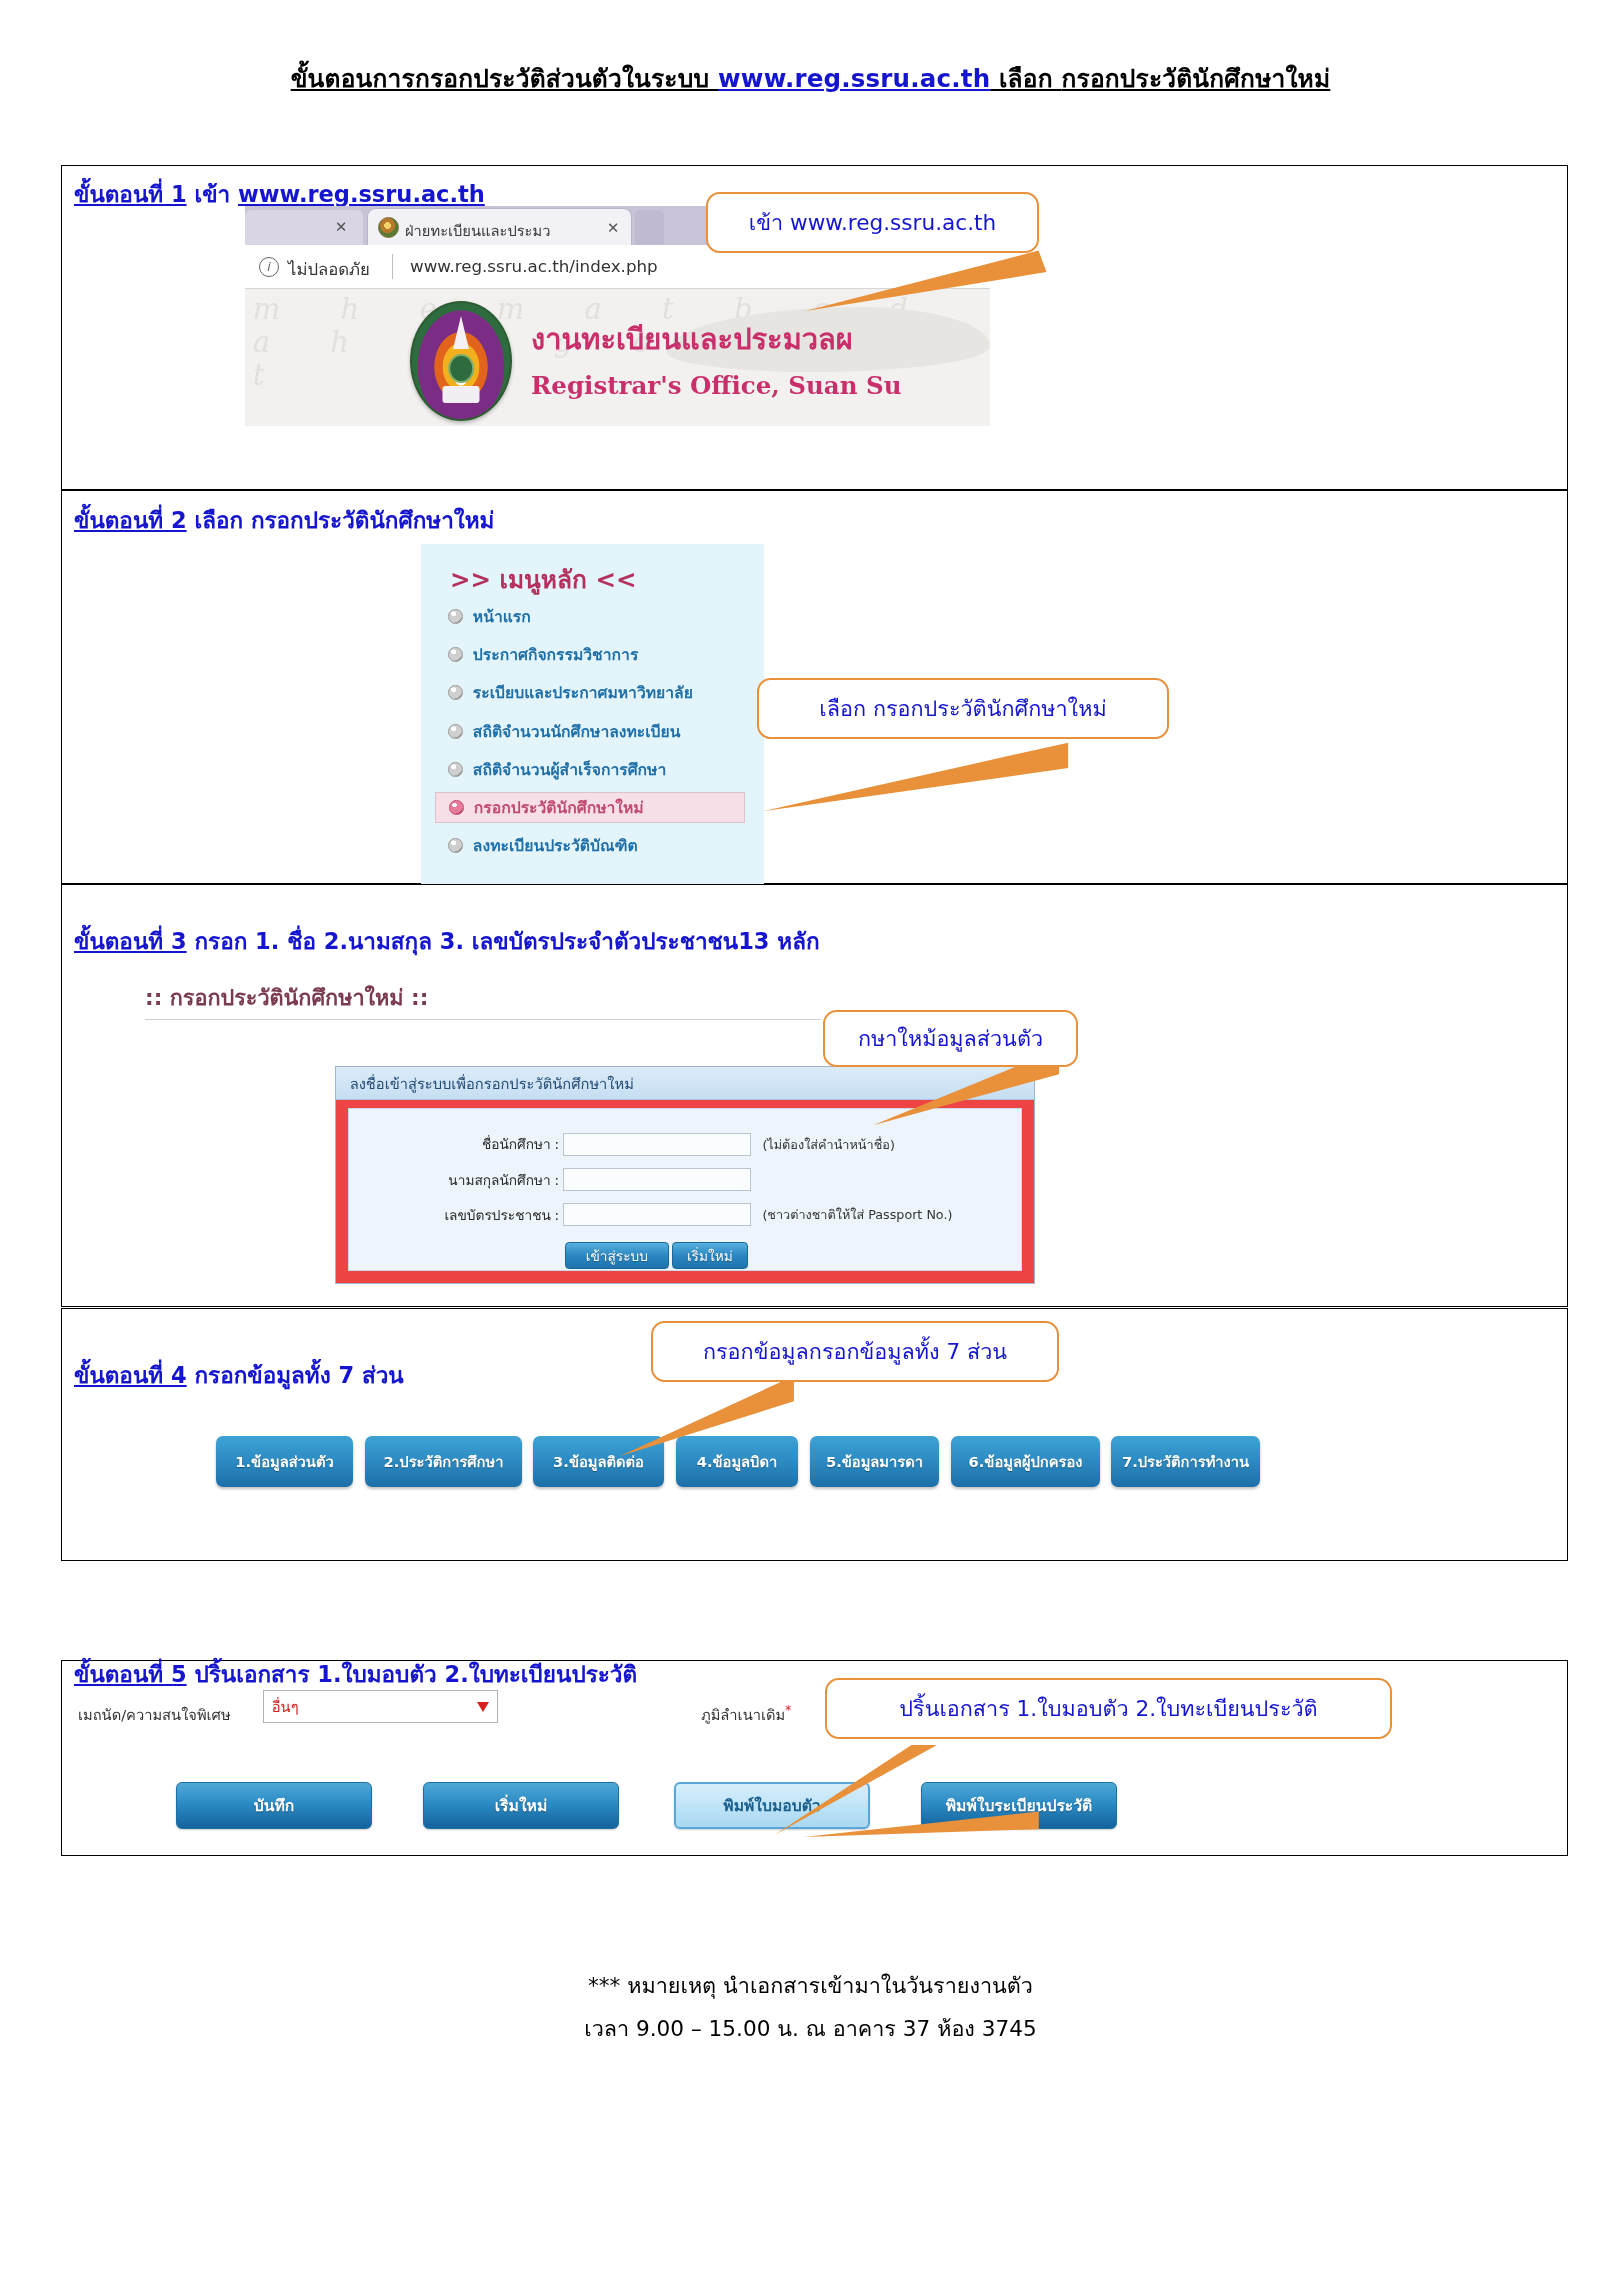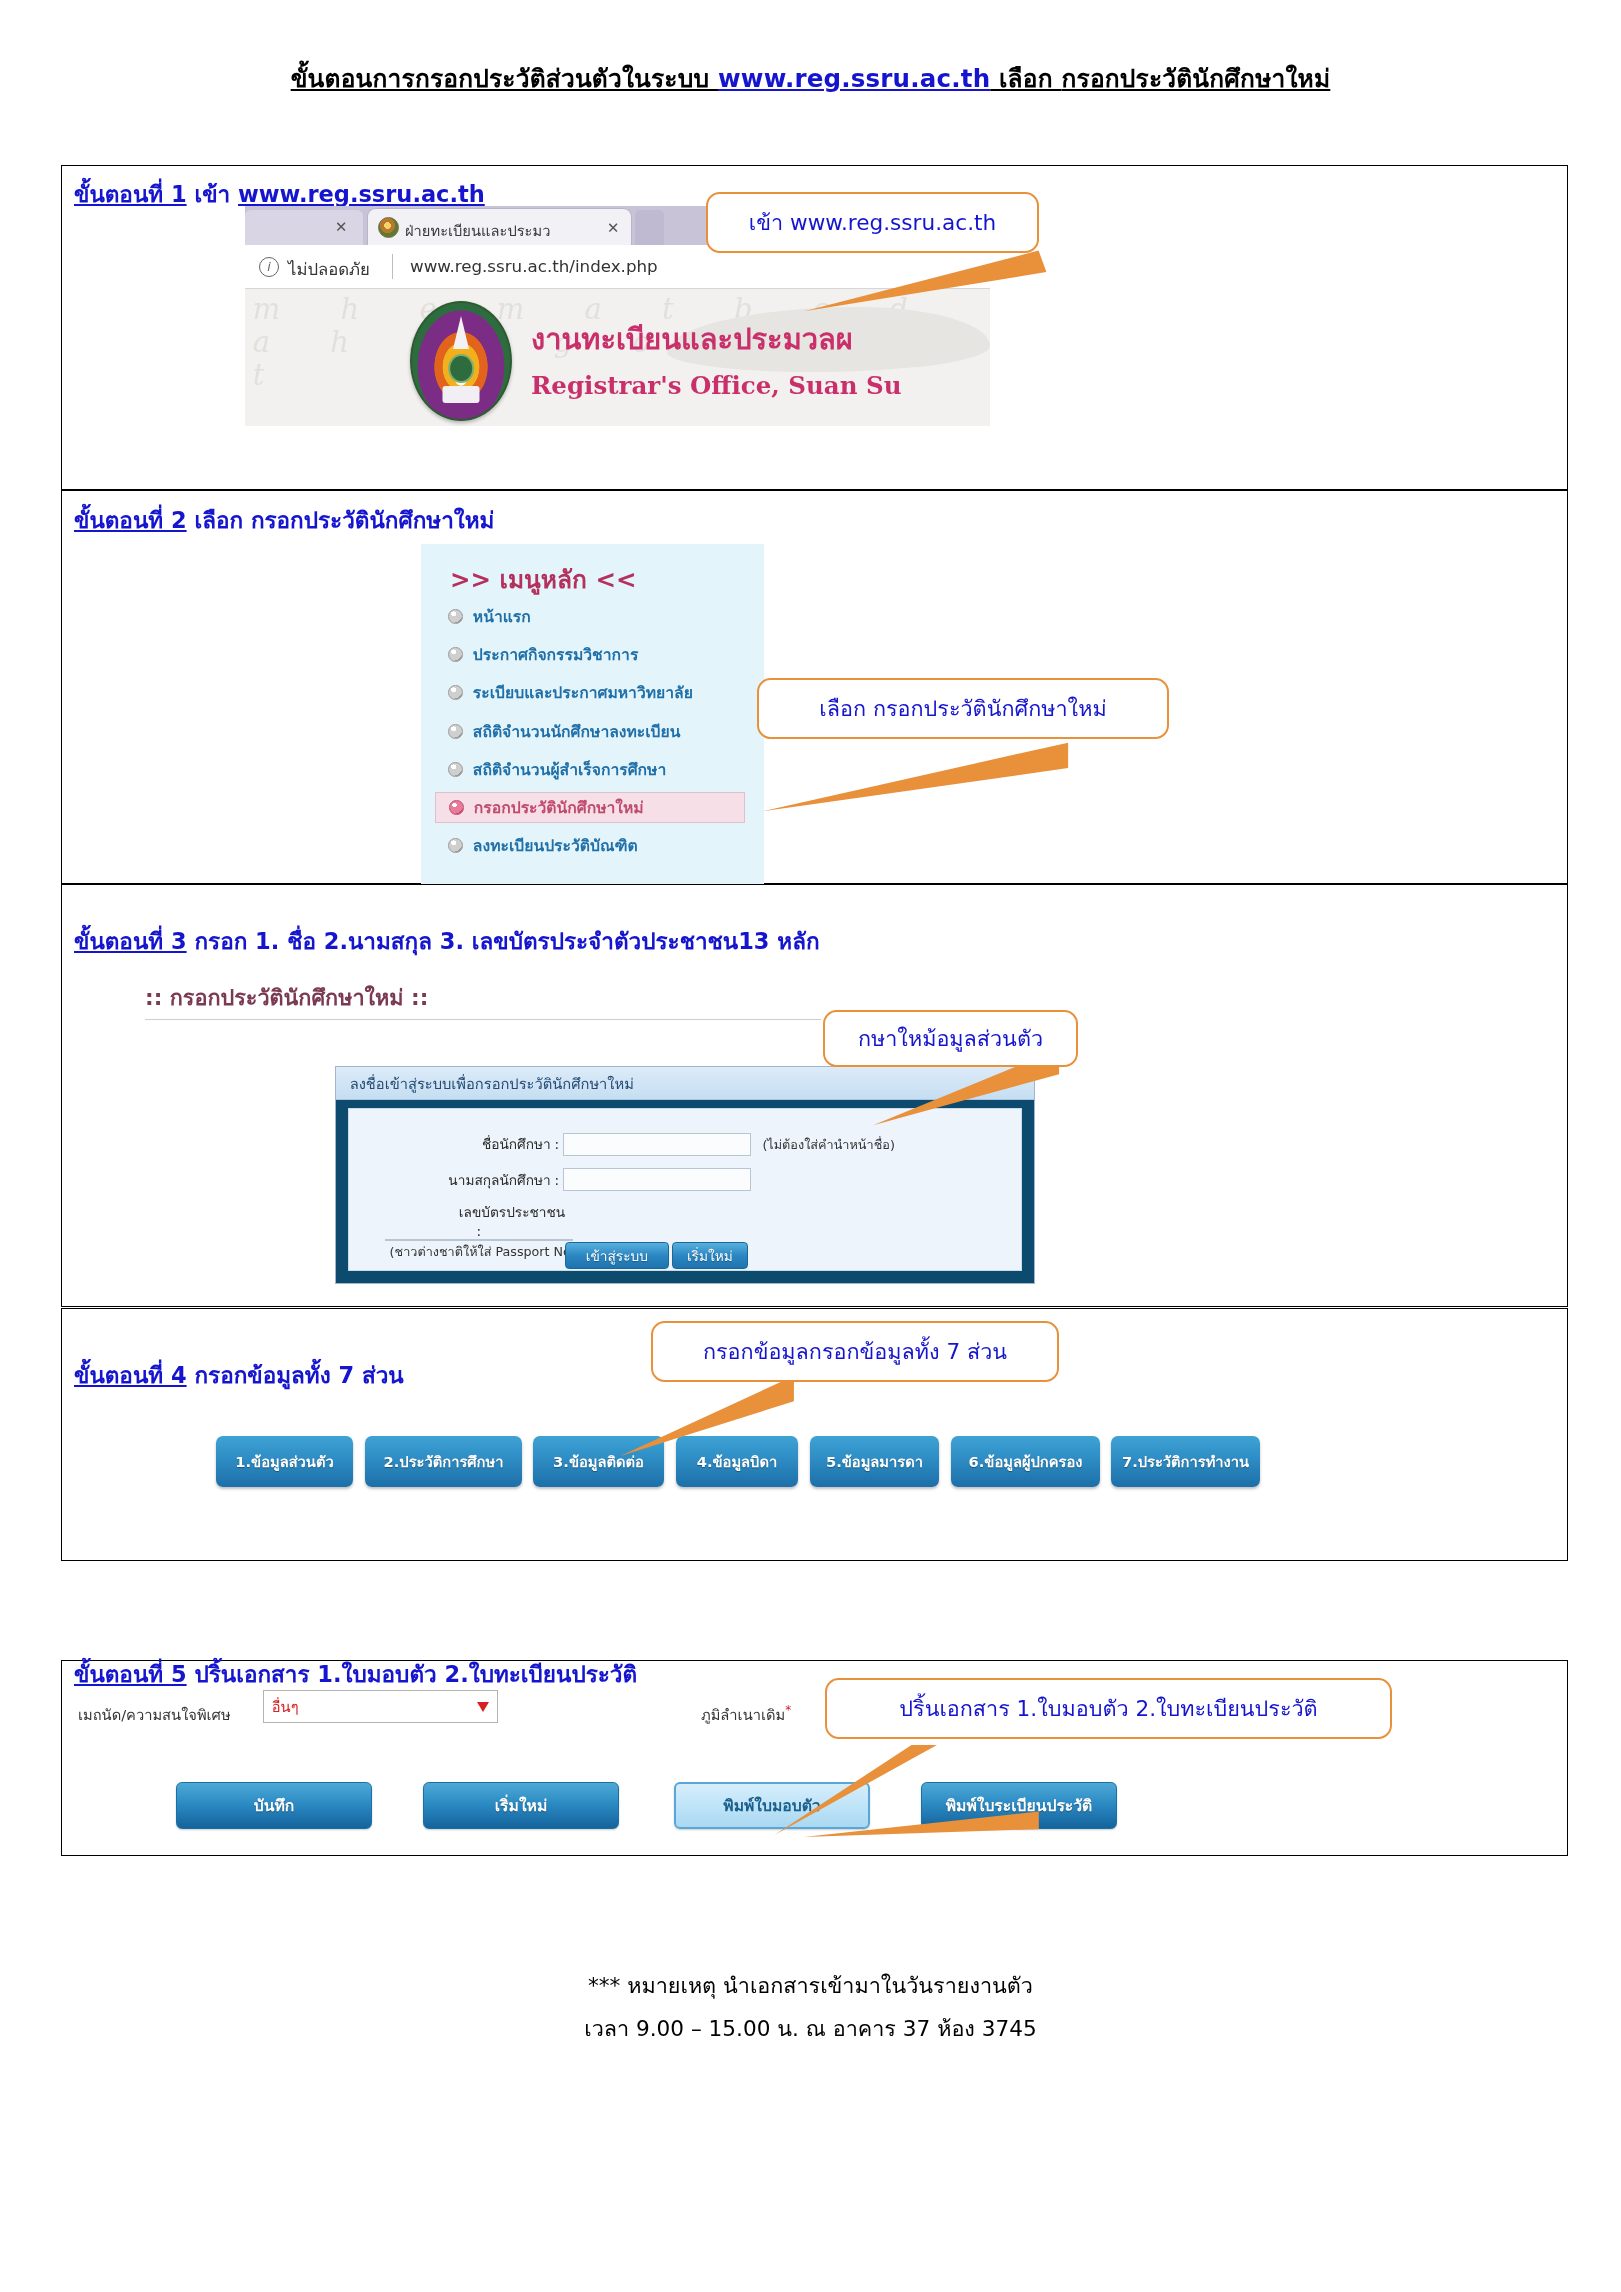--- a/index.html
+++ b/index.html
@@ -169,21 +169,21 @@
     border-color:#c04b70;
   }
   .menu-item.sel .mtext{color:#c04b70;}
 
   
   .formtitle{
     position:absolute;font-size:21.6px;color:#7a3b52;font-weight:bold;white-space:nowrap;
   }
   .formrule{position:absolute;height:1px;background:#cfcfcf;}
   .loginbox{
-    position:absolute;border:1px solid #9fb6cc;background:#0c4a6e;box-sizing:border-box;
+    position:absolute;border:1px solid #9fb6cc;background:#ef4444;box-sizing:border-box;
   }
   .login-head{
     position:absolute;left:0;top:0;right:0;height:33px;
     background:linear-gradient(#dcebf8,#c6def2);
     border-bottom:1px solid #a9c4dc;
     display:flex;align-items:center;padding-left:13.7px;box-sizing:border-box;
     font-size:14.7px;color:#234b73;white-space:nowrap;
   }
   .login-inner{
     position:absolute;left:11.8px;top:41px;right:11.8px;bottom:11.8px;
@@ -370,21 +370,21 @@
         <span class="fcolon">:</span>
         <span class="finput"></span>
         <span class="fhint">(ไม่ต้องใส่คำนำหน้าชื่อ)</span>
       </div>
       <div class="frow" style="top:57px;left:29px;">
         <span class="flabel">นามสกุลนักศึกษา</span>
         <span class="fcolon">:</span>
         <span class="finput"></span>
         <span class="fhint"></span>
       </div>
-      <div class="frow" style="top:92px;left:29px;flex-direction:column;">
+      <div class="frow" style="top:92px;left:29px;">
         <span class="flabel">เลขบัตรประชาชน</span>
         <span class="fcolon">:</span>
         <span class="finput"></span>
         <span class="fhint">(ชาวต่างชาติให้ใส่ Passport No.)</span>
       </div>
 
       <div class="btn-blue" style="position:absolute;left:216px;top:133px;width:104px;height:27.4px;">
         <span>เข้าสู่ระบบ</span>
       </div>
       <div class="btn-blue" style="position:absolute;left:323px;top:133px;width:76px;height:27.4px;">

